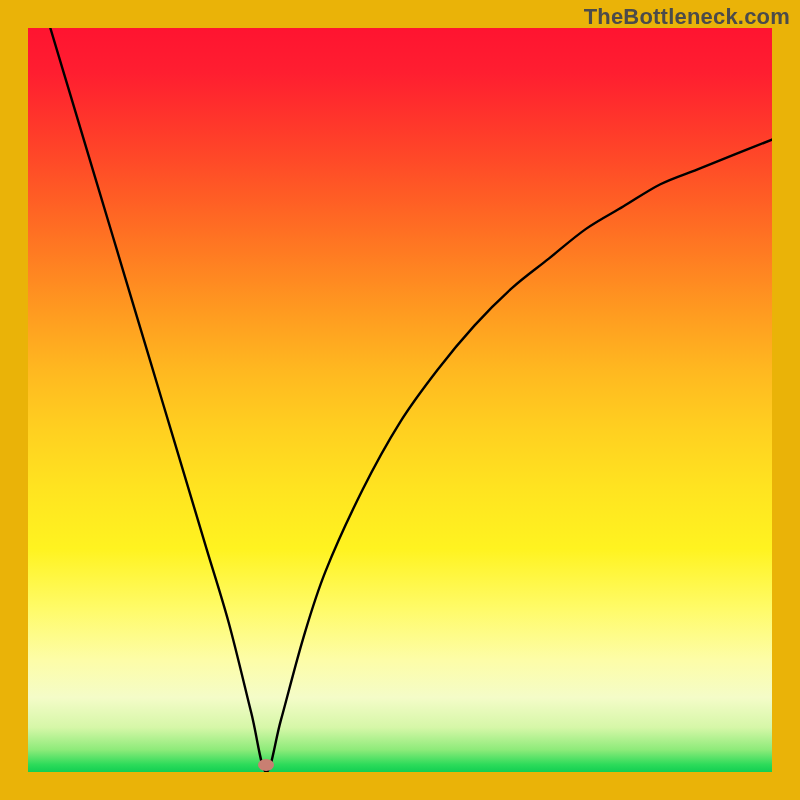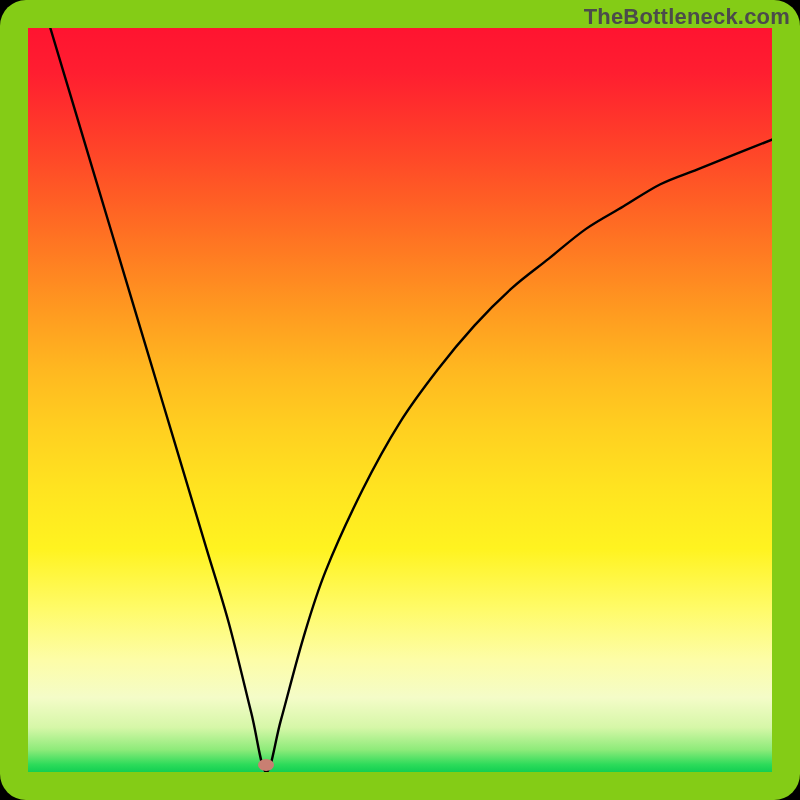--- a/index.html
+++ b/index.html
@@ -8,22 +8,21 @@
     width: 800px;
     height: 800px;
     background: #000;
     font-family: Arial, Helvetica, sans-serif;
     overflow: hidden;
   }
   .frame {
     position: relative;
     width: 800px;
     height: 800px;
-    background: #84cc16;
-    border-radius: 26px;
+    background: #eab308;
   }
   .watermark {
     position: absolute;
     top: 4px;
     right: 10px;
     color: #4b4b4b;
     font-size: 22px;
     font-weight: 600;
     letter-spacing: 0.2px;
     user-select: none;

